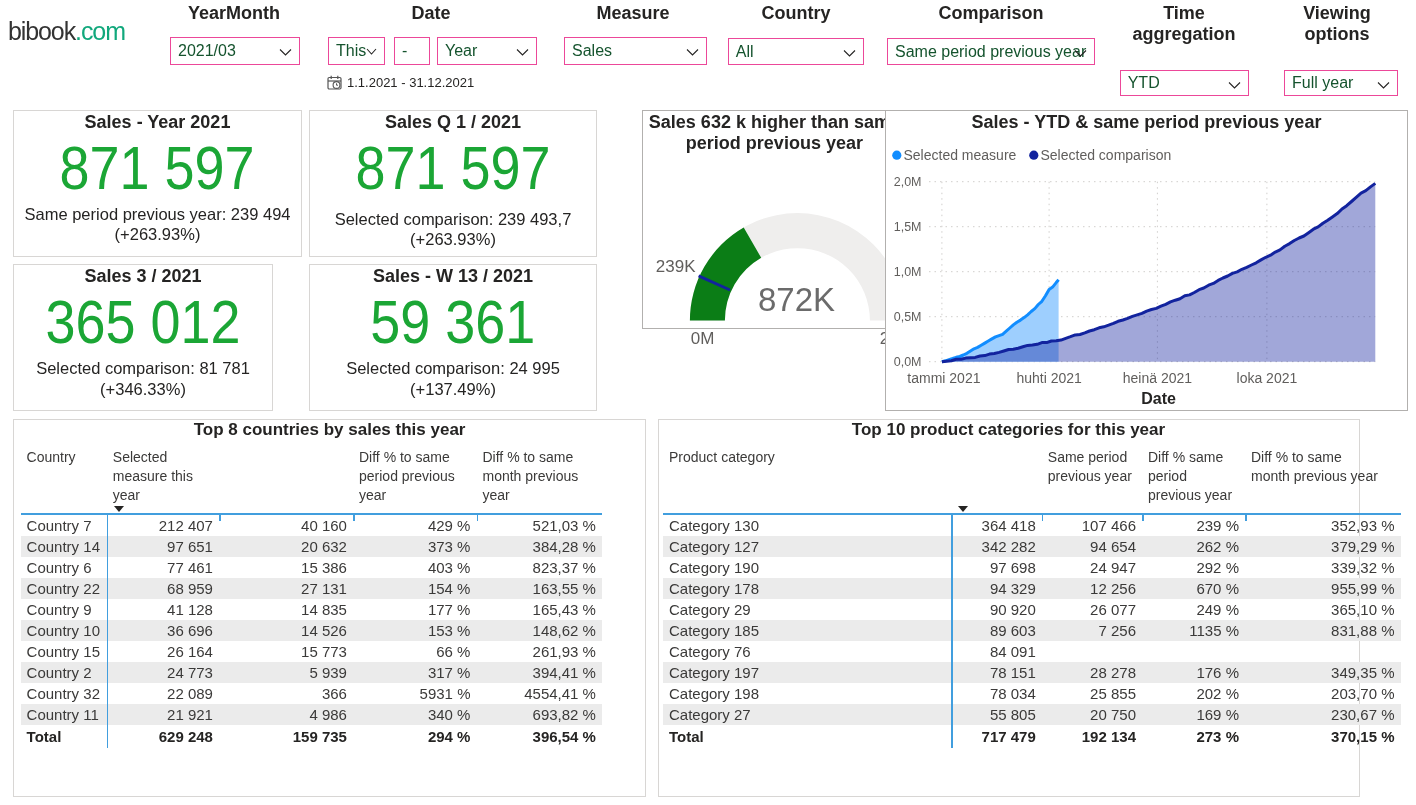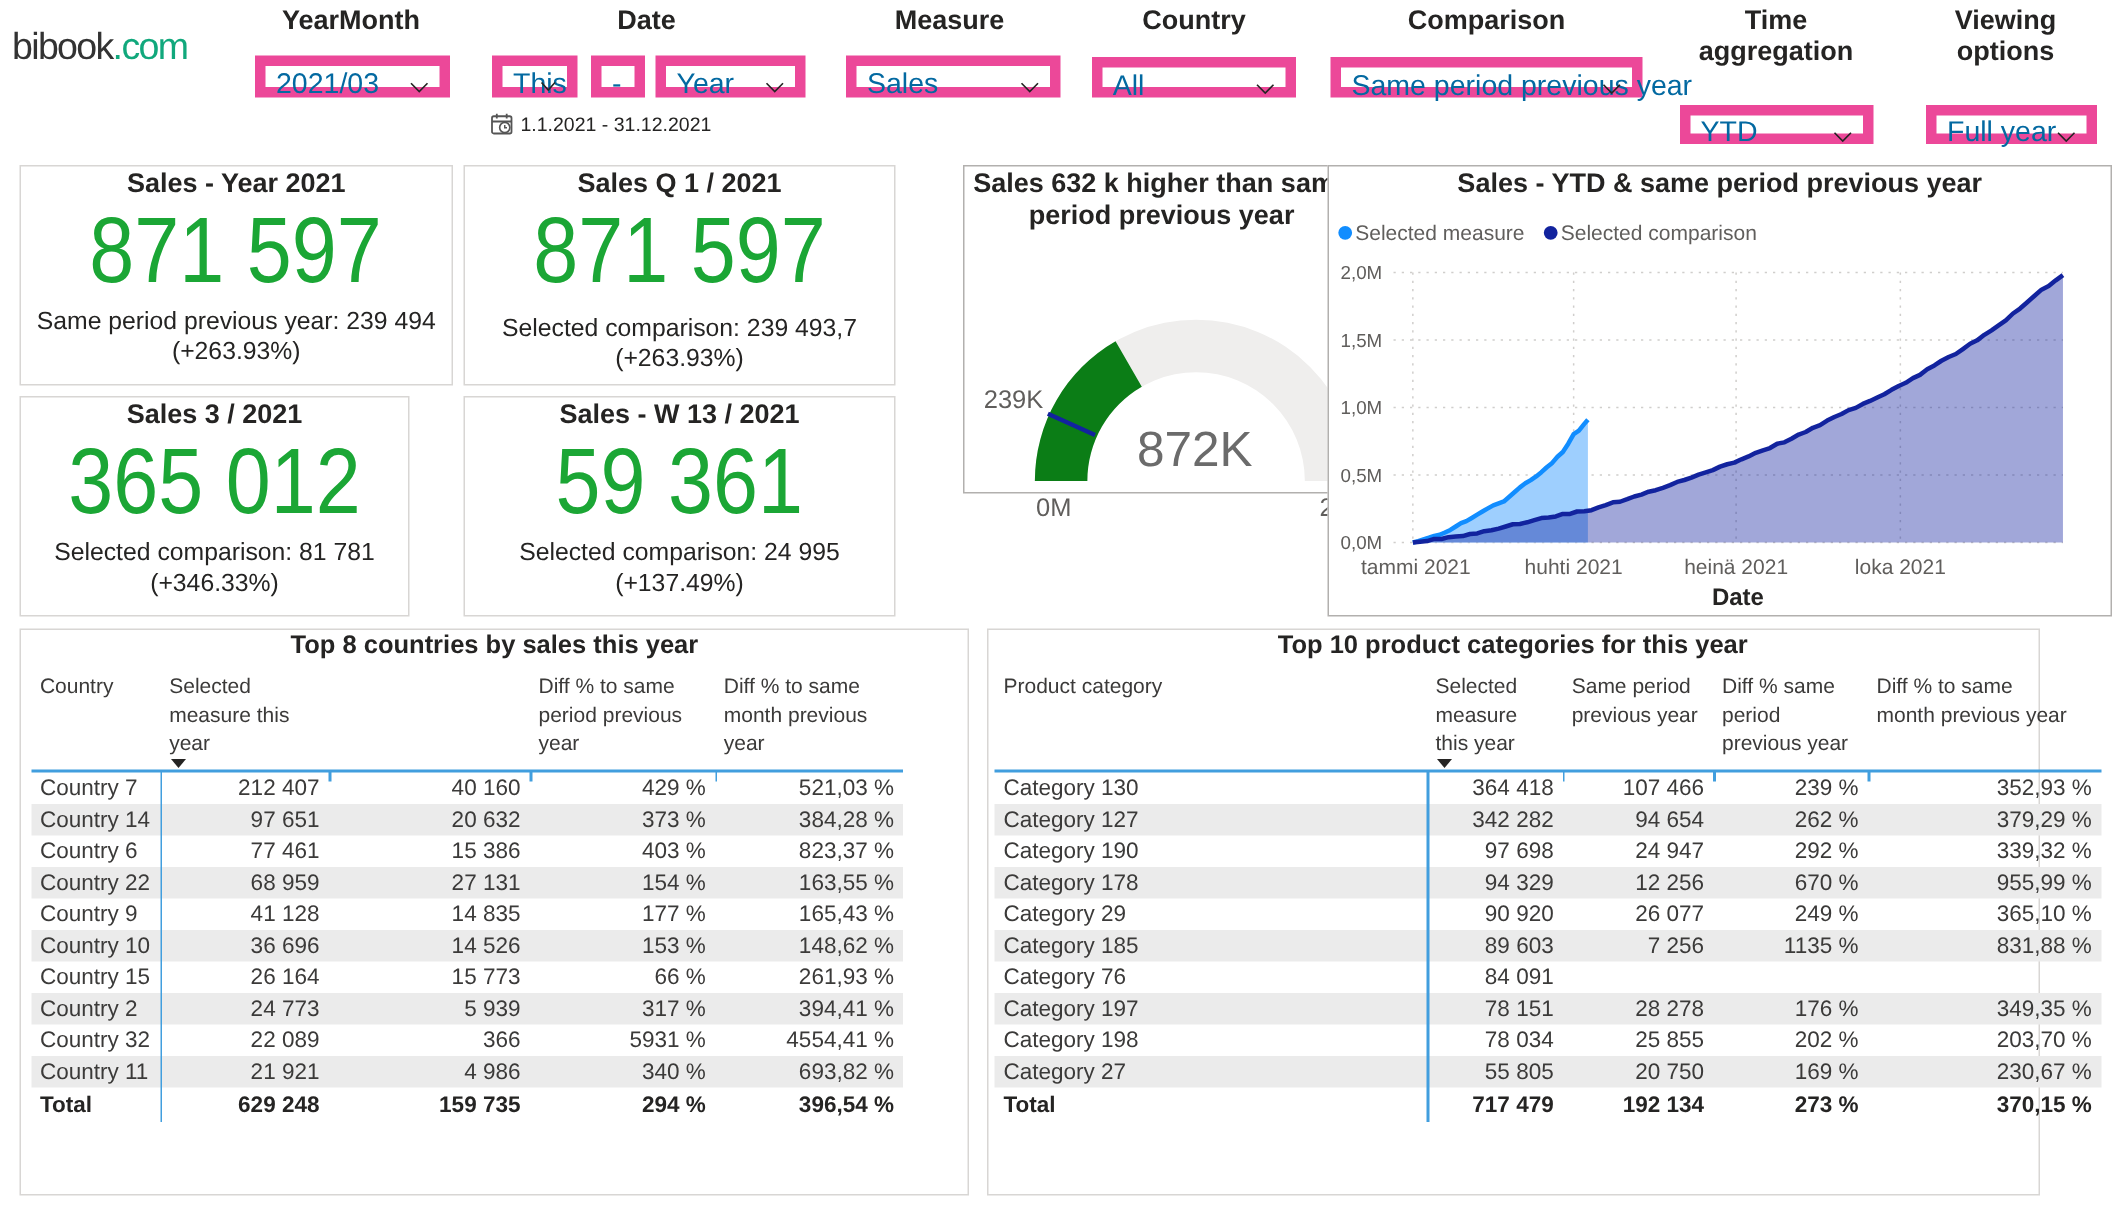--- a/index.html
+++ b/index.html
@@ -1,18 +1,18 @@
 <!DOCTYPE html>
 <html><head><meta charset="utf-8"><style>
 *{margin:0;padding:0;box-sizing:border-box}
 html,body{width:1416px;height:805px;background:#fff;font-family:"Liberation Sans",sans-serif;color:#252423;overflow:hidden}
 .abs{position:absolute}
 .panel{position:absolute;background:#fff;border:1px solid #d8d6d4}
 .flabel{position:absolute;font-size:18px;font-weight:700;color:#252423;text-align:center;line-height:21px}
-.dd{position:absolute;height:28px;border:7px solid #ec4899;background:#fff;font-size:19px;color:#0369a1;line-height:26px;padding-left:7px;white-space:nowrap}
+.dd{position:absolute;height:28px;border:1px solid #ec4899;background:#fff;font-size:16px;color:#14532d;line-height:26px;padding-left:7px;white-space:nowrap}
 .dd svg{position:absolute;right:7px;top:10px}
 .ctitle{position:absolute;width:100%;text-align:center;font-size:18px;font-weight:700;color:#252423;line-height:21px}
 .cnum{position:absolute;width:100%;text-align:center;font-weight:400;color:#1ba635;font-size:62px;line-height:62px}
 .cnum span{display:inline-block;transform:scaleX(.87)}
 .csub{position:absolute;width:100%;text-align:center;font-size:16.5px;color:#252423;line-height:20.5px}
 .trow{position:absolute;display:flex;height:21px;line-height:21px;font-size:15px;color:#3b3a39;white-space:nowrap}
 .trow div{overflow:hidden}
 .num{text-align:right;padding-right:6px}
 .nam{text-align:left;padding-left:6px}
 .gray{background:#ebebeb}
@@ -214,21 +214,20 @@
       <div class="nam" style="width:86.2px">Total</div>
       <div class="num" style="width:112.2px">629 248</div>
       <div class="num" style="width:134px">159 735</div>
       <div class="num" style="width:123.5px">294 %</div>
       <div class="num" style="width:125.5px">396,54 %</div>
     </div>
   </div>
 <div class="panel" style="left:657.5px;top:419.4px;width:702px;height:377.3px">
     <div class="tt" style="top:0px">Top 10 product categories for this year</div>
     <div class="thead" style="left:4.5px;top:28px;width:288.0px;padding-left:6px">Product category</div>
-    <div class="thead" style="left:292.5px;top:28px;width:90.80000000000001px;padding-left:6px">Selected<br>measure<br>this year</div>
     <div class="thead" style="left:383.3px;top:28px;width:100.19999999999999px;padding-left:6px">Same period previous year</div>
     <div class="thead" style="left:483.5px;top:28px;width:103.0px;padding-left:6px">Diff % same<br>period<br>previous year</div>
     <div class="thead" style="left:586.5px;top:28px;width:155.5px;padding-left:6px">Diff % to same<br>month previous year</div>
     <svg class="abs" style="left:299.5px;top:86px" width="10" height="6" viewBox="0 0 10 6">
       <polygon points="0,0 10,0 5,6" fill="#252423"></polygon>
     </svg>
     <div class="abs" style="left:4.5px;top:93px;width:737.5px;height:1.5px;background:#419ede"></div>
     <div class="abs" style="left:383.3px;top:94px;width:1.5px;height:7px;background:#419ede"></div>
     <div class="abs" style="left:483.5px;top:94px;width:1.5px;height:7px;background:#419ede"></div>
     <div class="abs" style="left:586.5px;top:94px;width:1.5px;height:7px;background:#419ede"></div>

